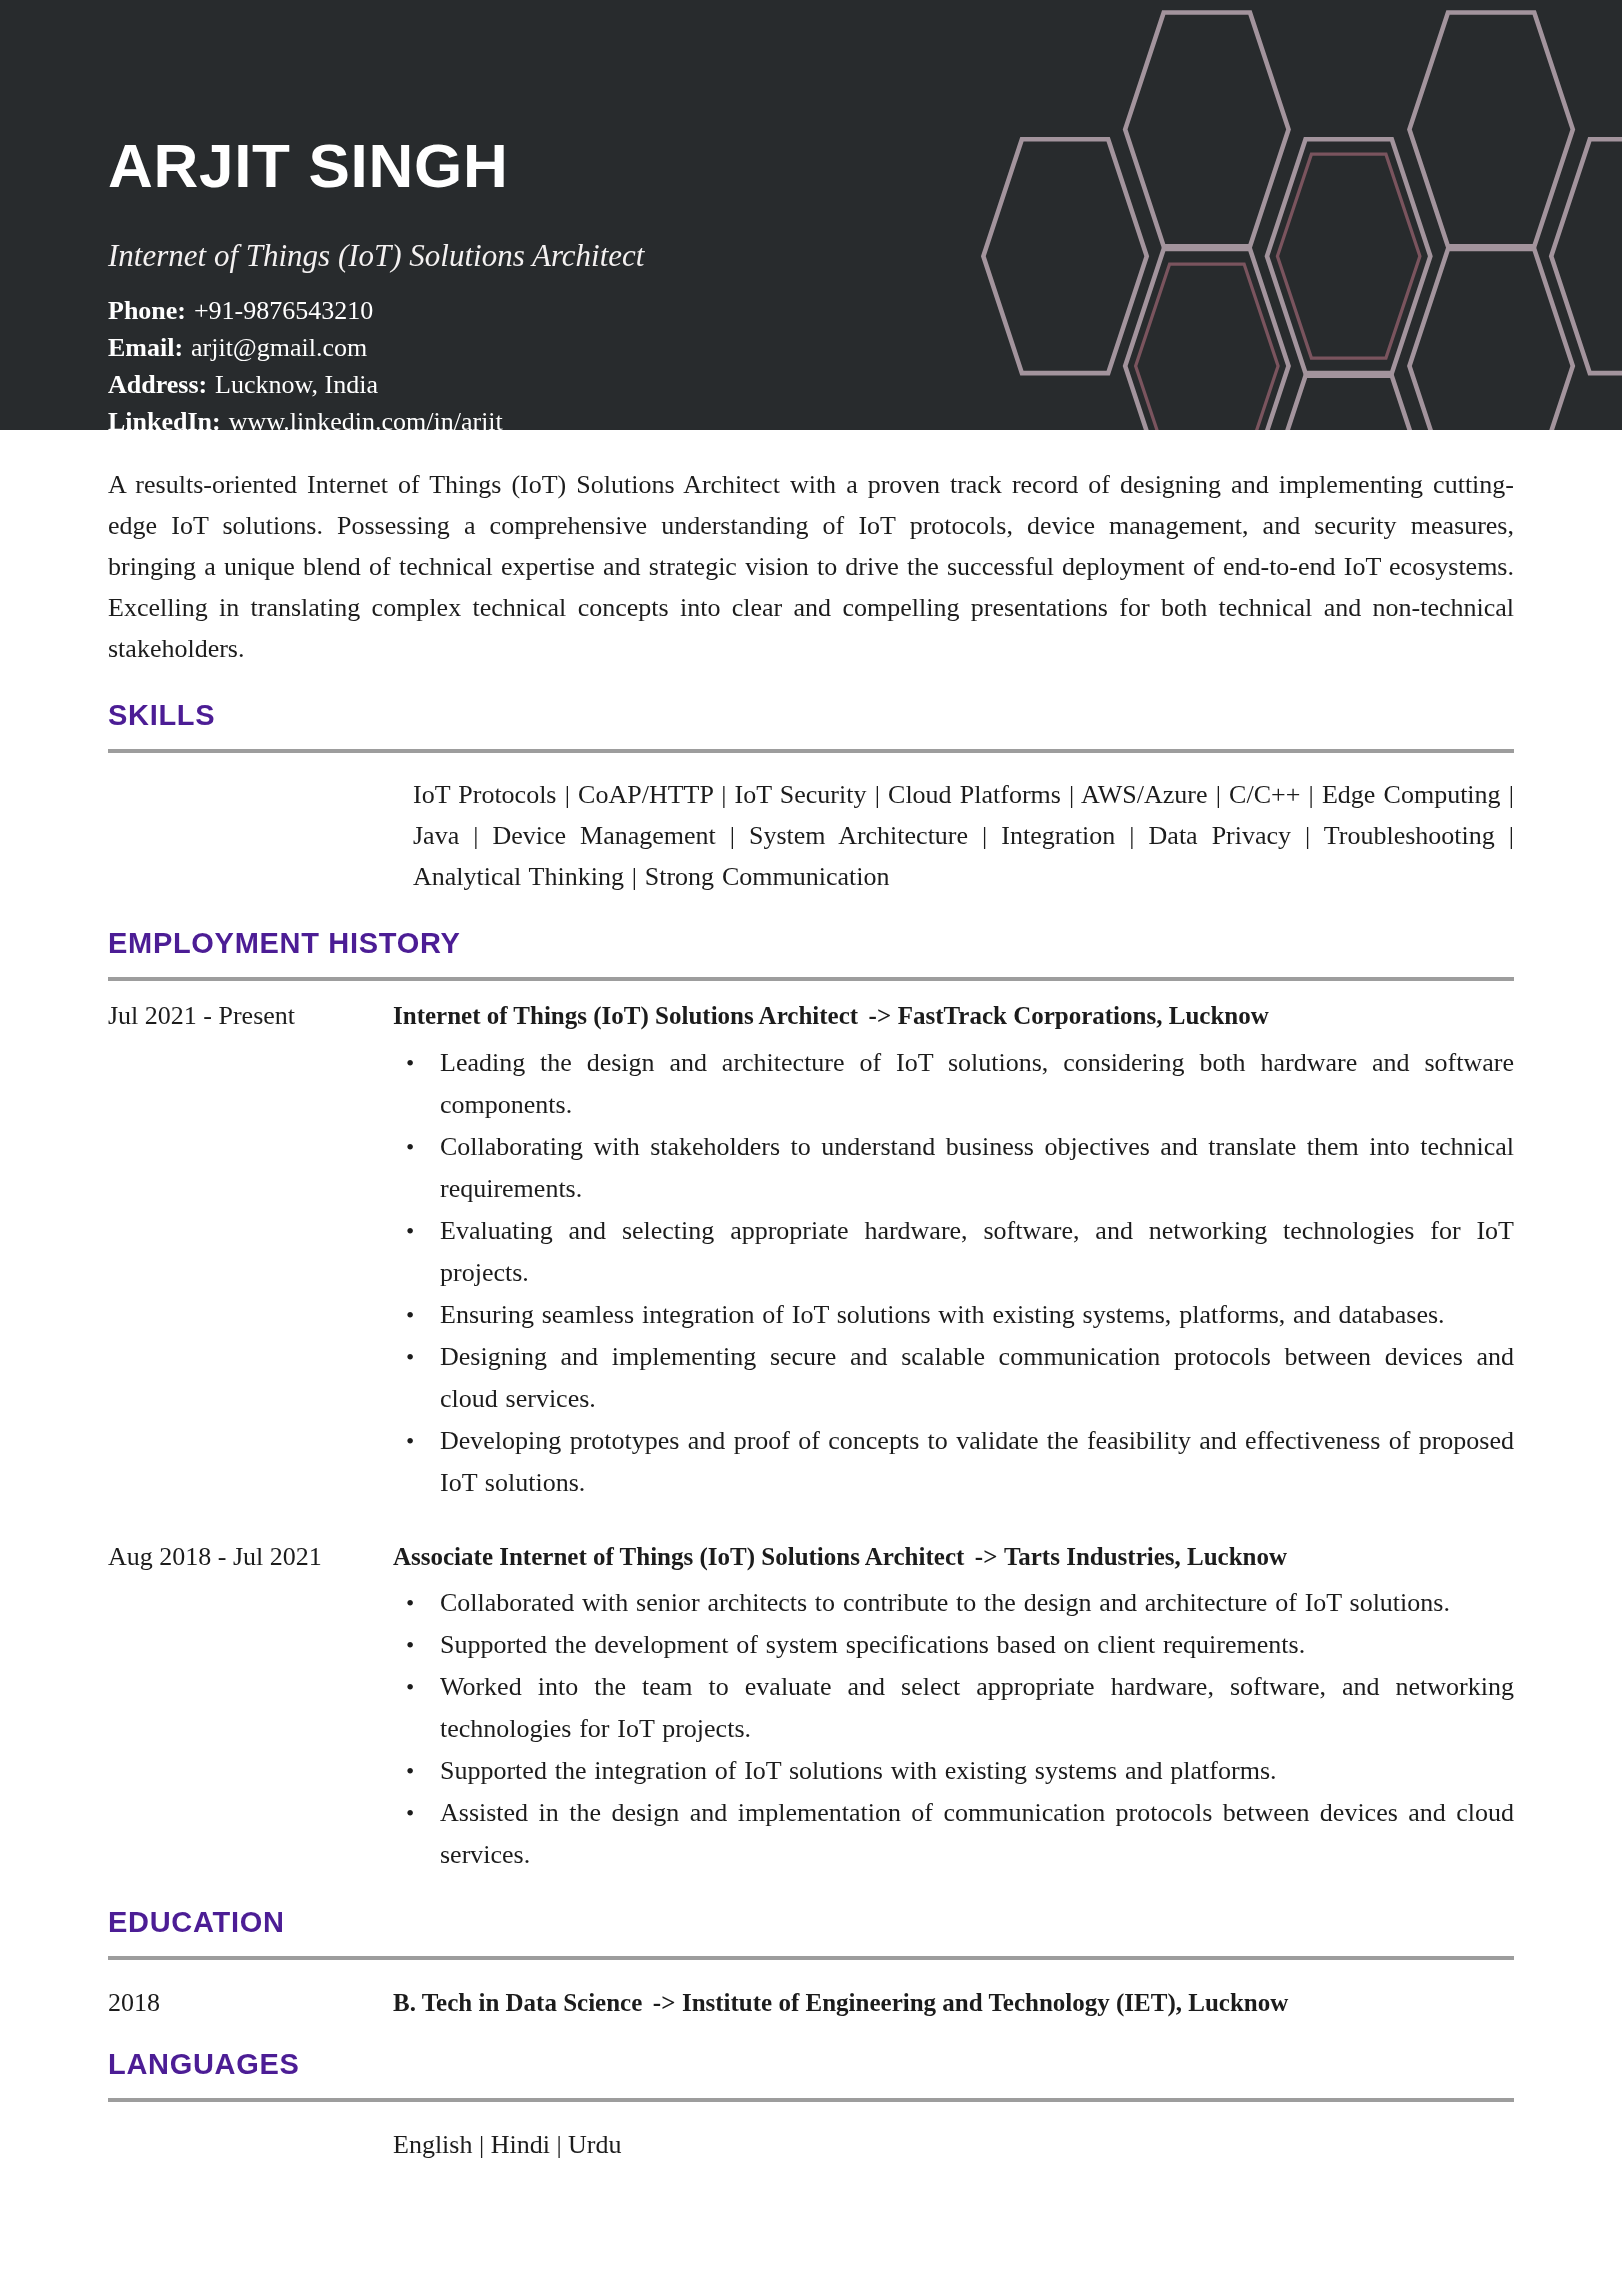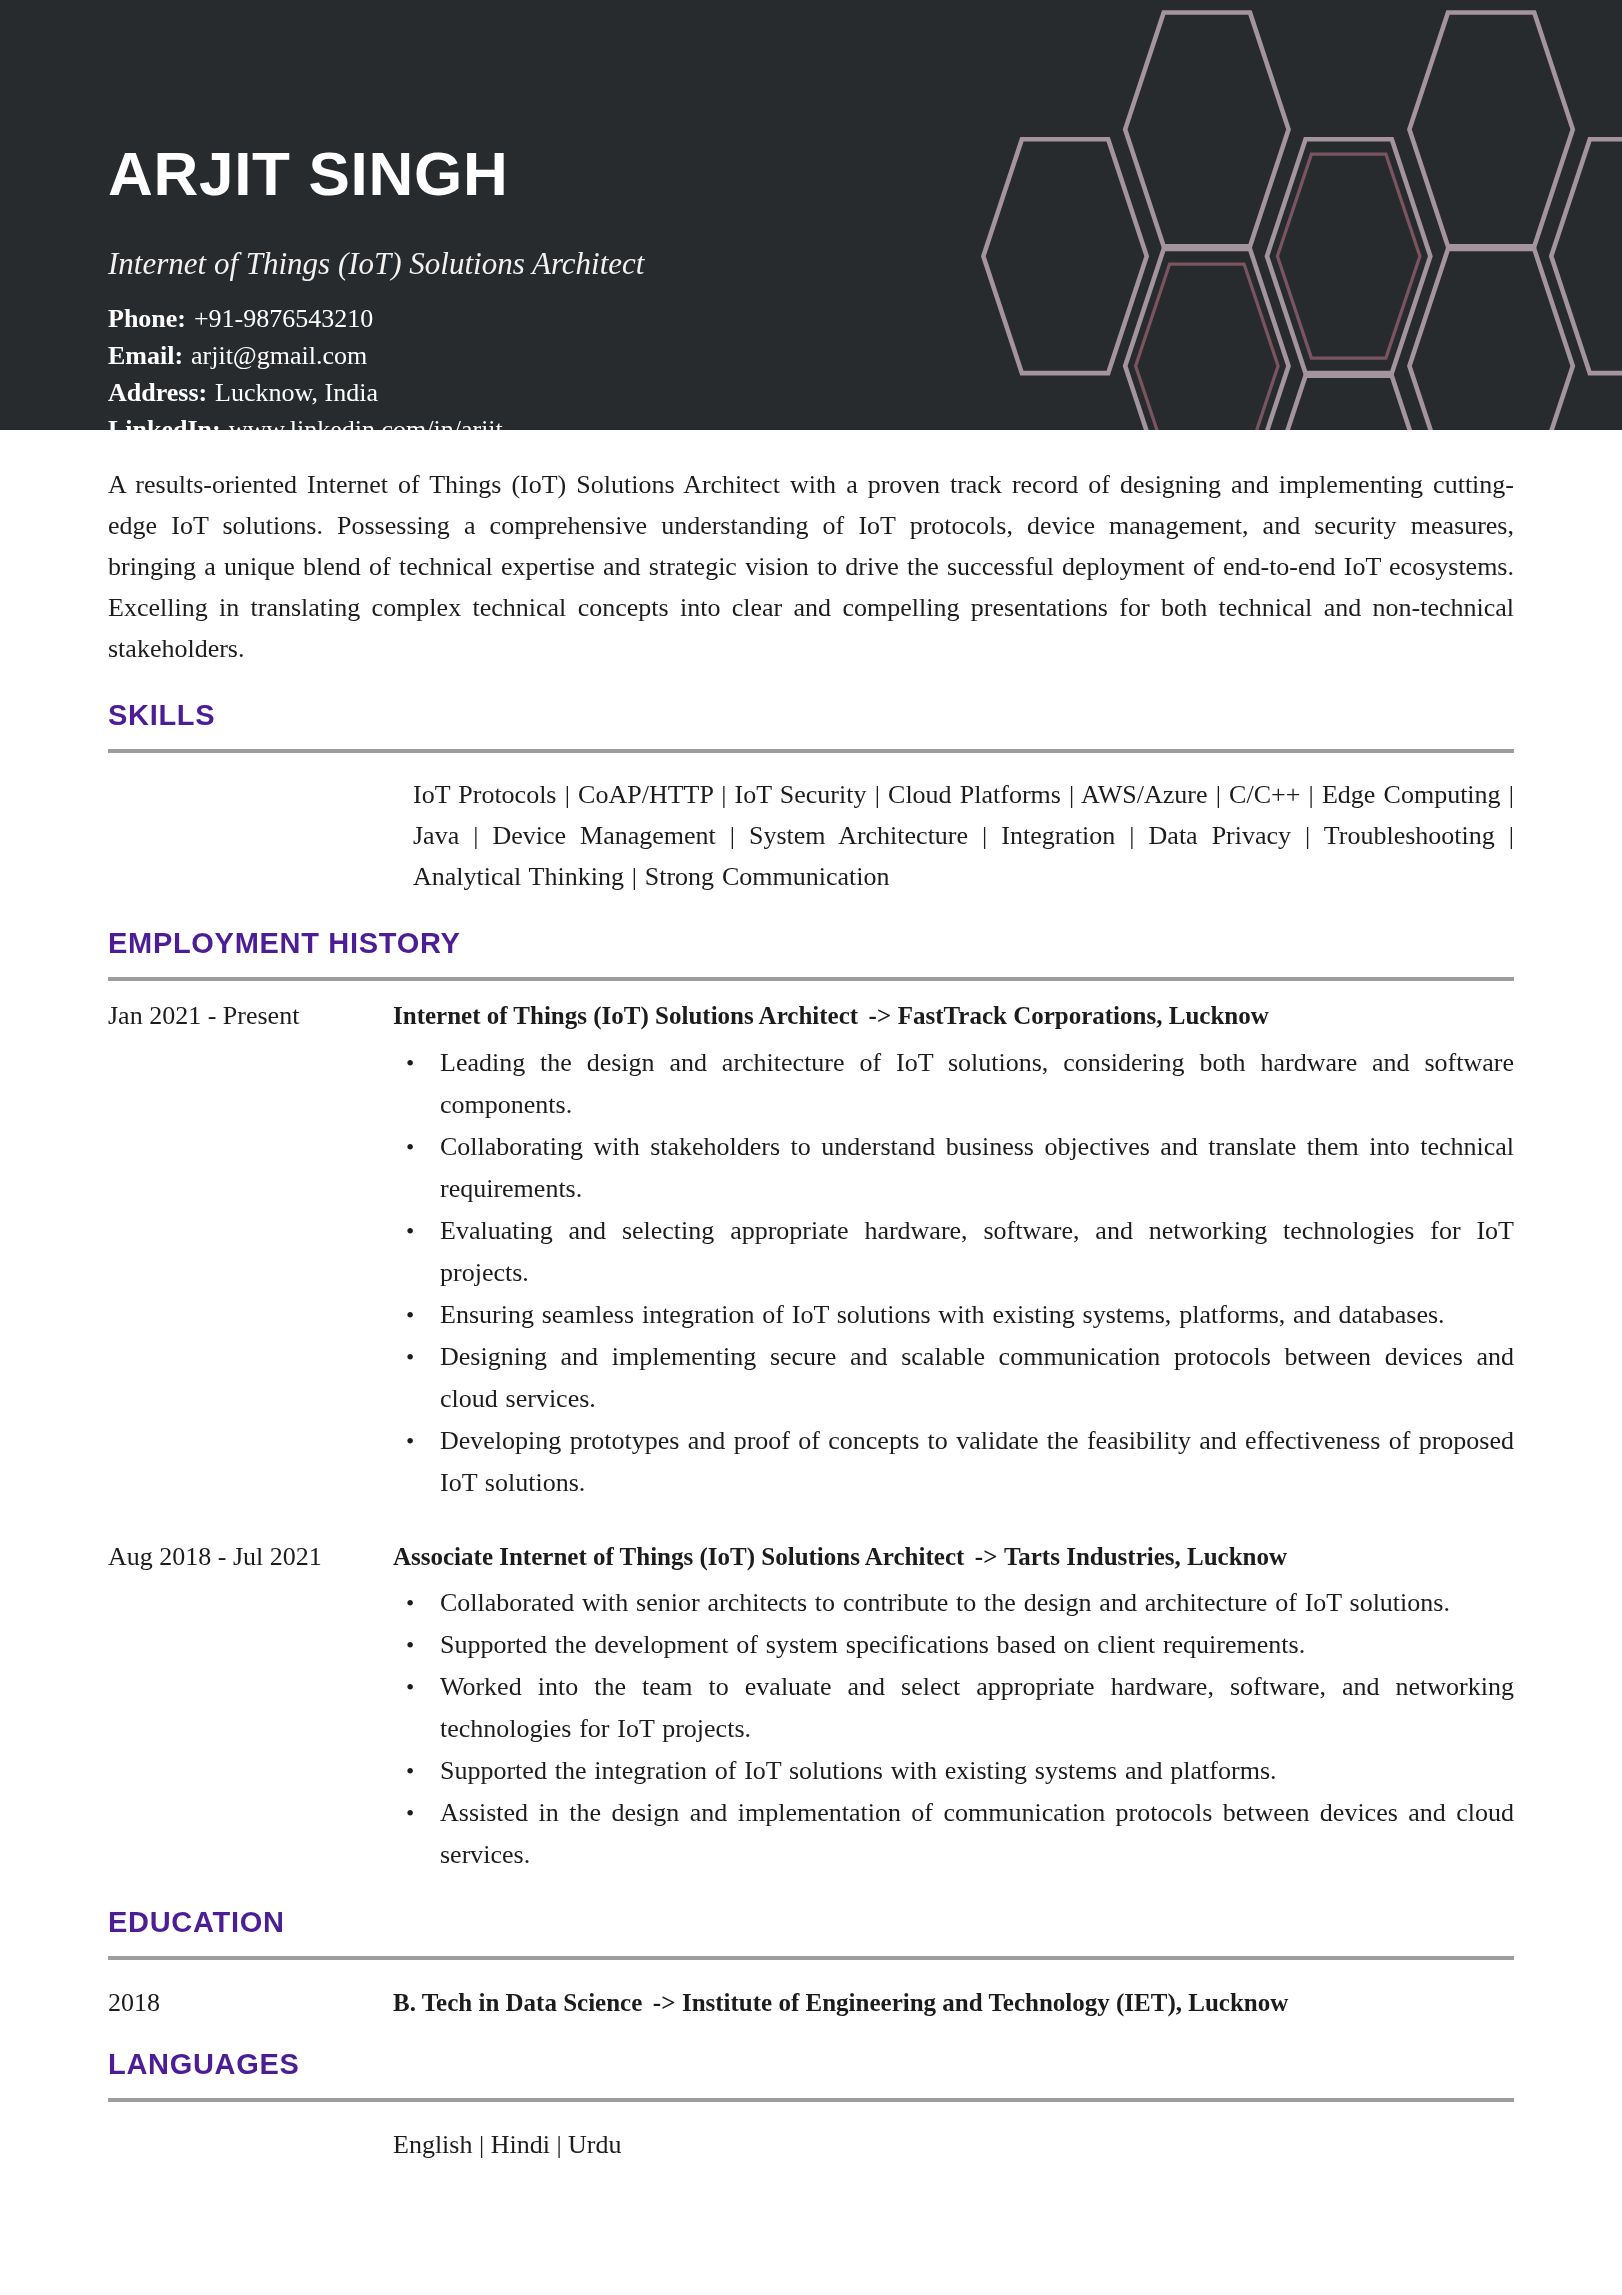--- a/index.html
+++ b/index.html
@@ -11,21 +11,21 @@
     color: #1c1c1c;
   }
   .page { width: 1622px; height: 2295px; position: relative; }
 
   
   .header {
     position: relative;
     height: 430px;
     background: #282b2d;
     color: #ffffff;
-    padding: 8px 108px;
+    padding: 0 108px;
     box-sizing: border-box;
     overflow: hidden;
   }
   .hex-svg {
     position: absolute;
     top: 0; right: 0;
     width: 680px; height: 430px;
     pointer-events: none;
   }
   .name {
@@ -182,21 +182,21 @@
         <div class="content-col flow-text">IoT Protocols | CoAP/HTTP | IoT Security | Cloud Platforms | AWS/Azure | C/C++ | Edge Computing | Java | Device Management | System Architecture | Integration | Data Privacy | Troubleshooting | Analytical Thinking | Strong Communication</div>
       </div>
     </section>
 
     <section>
       <h2 class="section-heading">EMPLOYMENT HISTORY</h2>
       <div class="rule"></div>
 
       <div class="job">
         <div class="row">
-          <div class="left-col job-dates">Jan 2021 - Present</div>
+          <div class="left-col job-dates">Jul 2021 - Present</div>
           <div class="content-col job-title-line">
             <span>Internet of Things (IoT) Solutions Architect</span><span class="arrow">-&gt;</span><span>FastTrack Corporations, Lucknow</span>
           </div>
         </div>
         <ul class="bullets">
           <li>Leading the design and architecture of IoT solutions, considering both hardware and software components.</li>
           <li>Collaborating with stakeholders to understand business objectives and translate them into technical requirements.</li>
           <li>Evaluating and selecting appropriate hardware, software, and networking technologies for IoT projects.</li>
           <li>Ensuring seamless integration of IoT solutions with existing systems, platforms, and databases.</li>
           <li>Designing and implementing secure and scalable communication protocols between devices and cloud services.</li>

